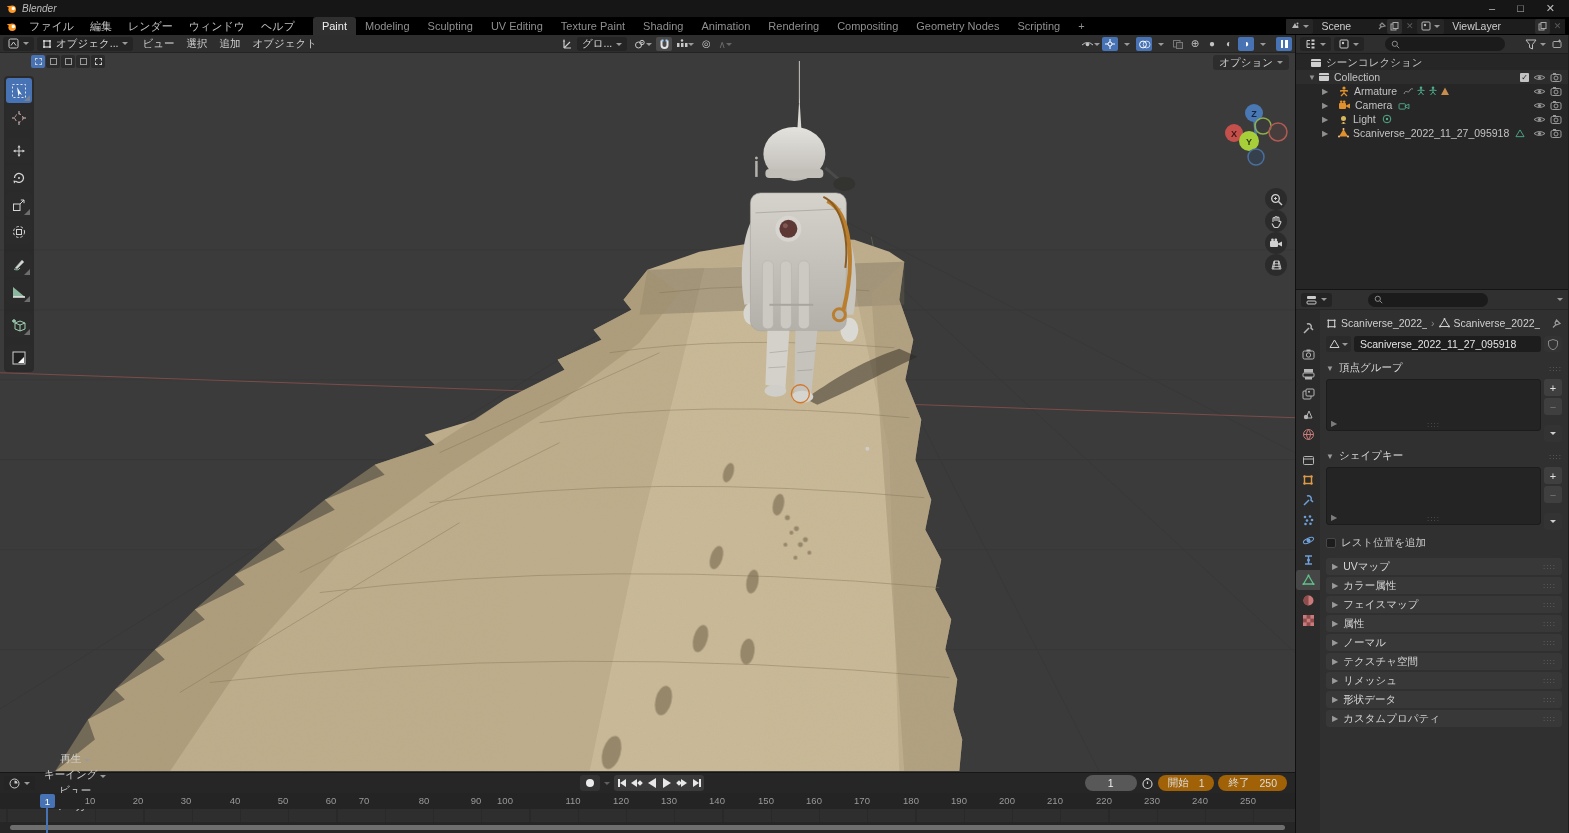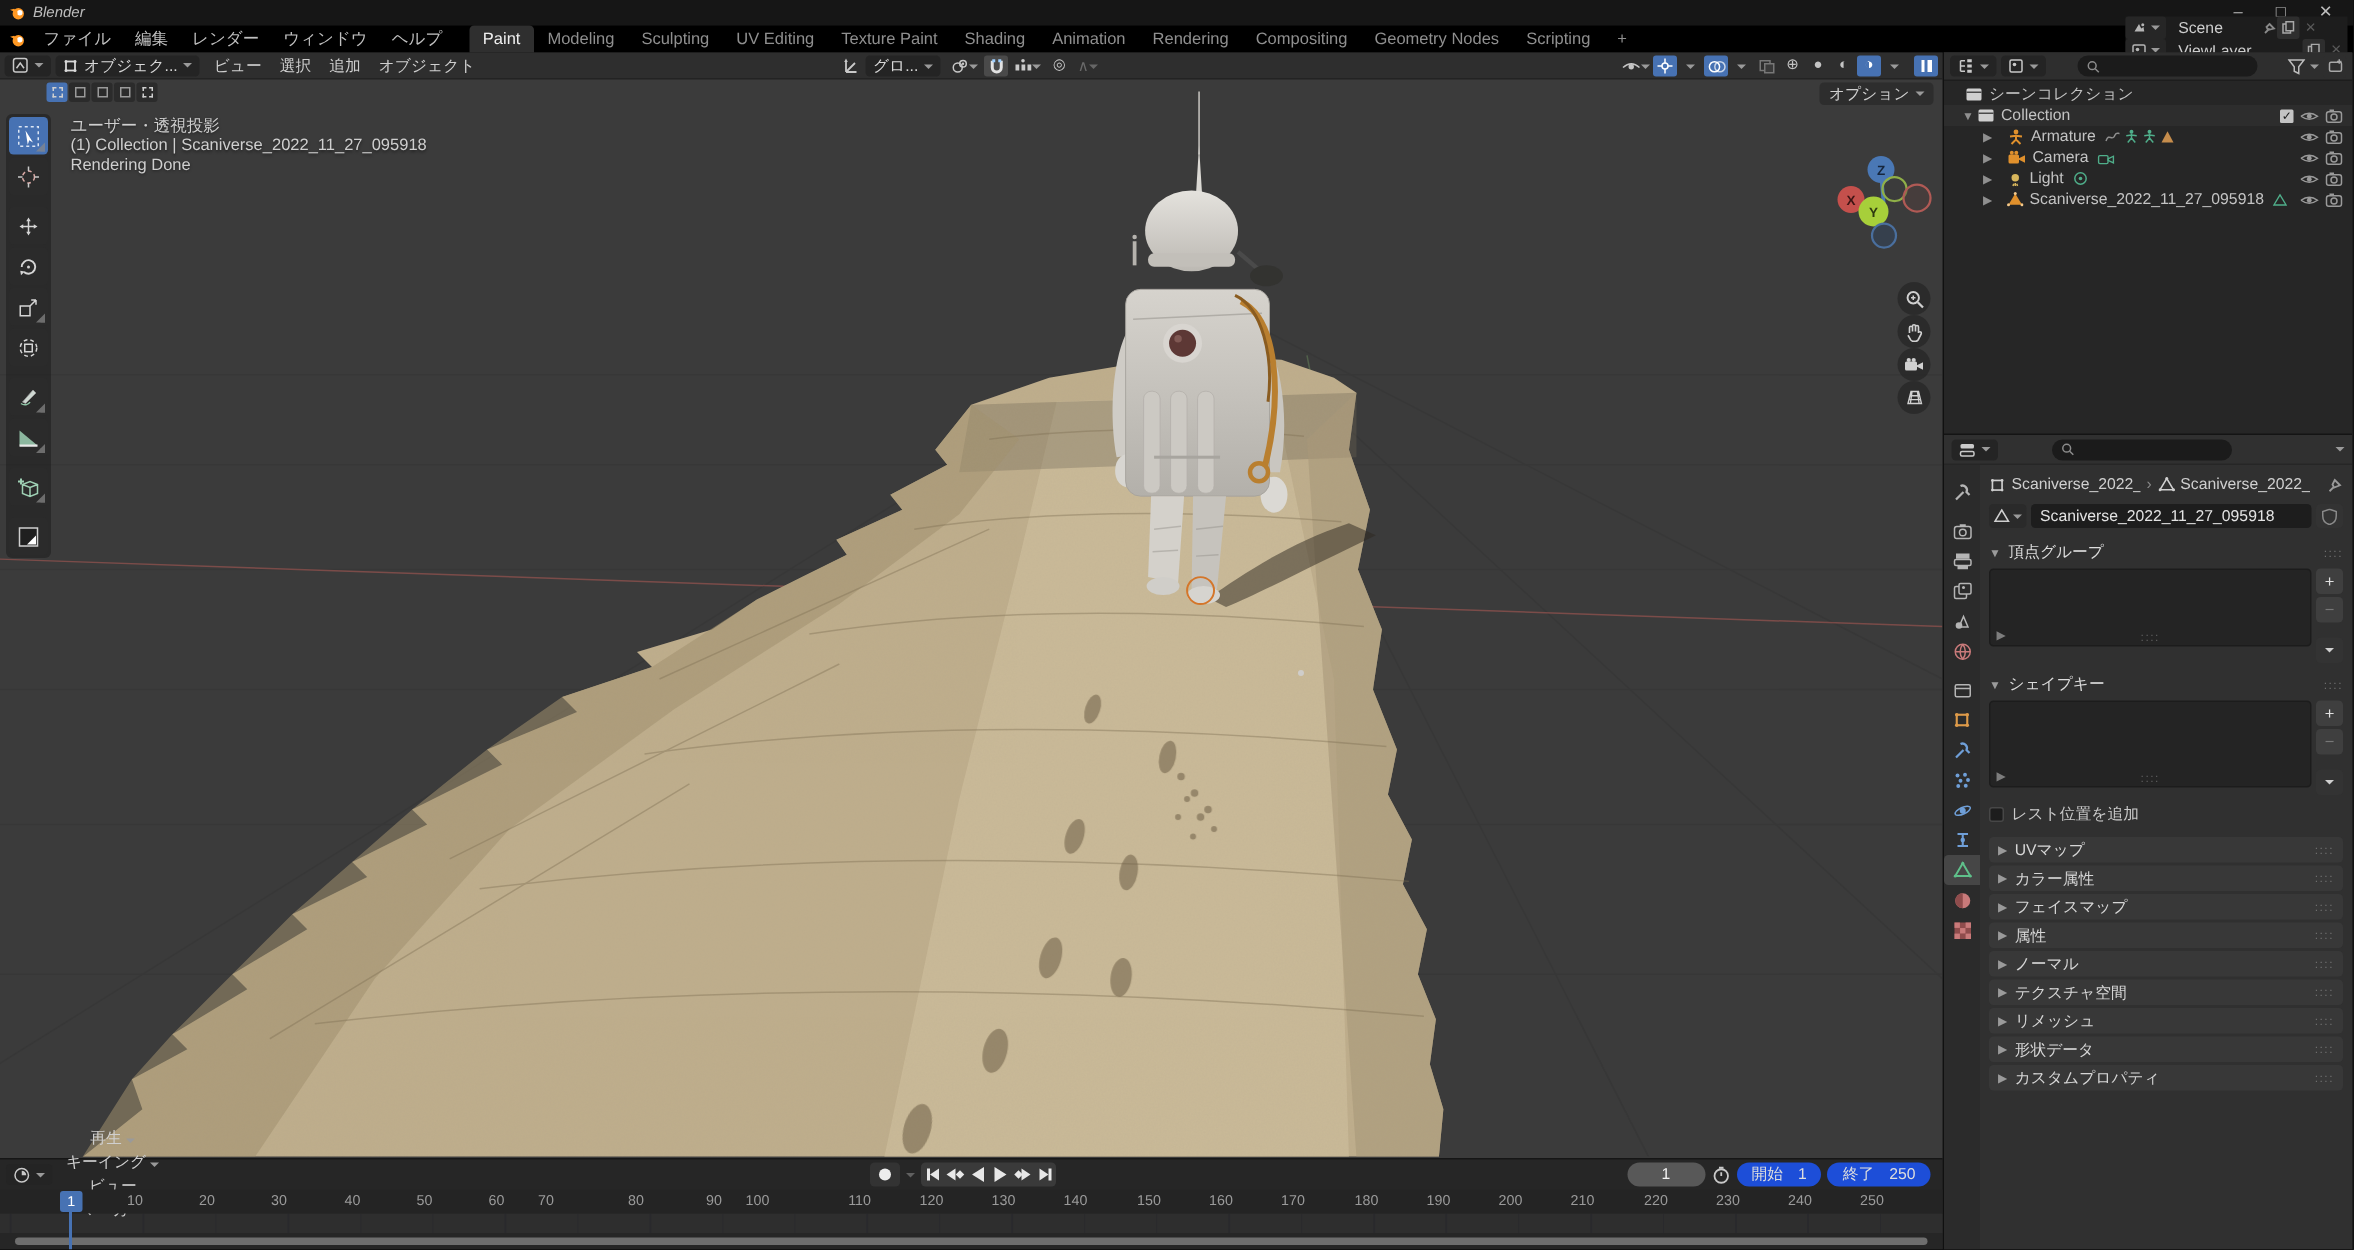--- a/index.html
+++ b/index.html
@@ -14,21 +14,21 @@
   .wctrl { margin-left:auto; display:flex; gap:22px; padding-right:8px; color:#bdbdbd; font-size:11px; }
   .wctrl span { cursor:default; line-height:15px; }
 
   
   .menubar { height:18px; background:#000000; display:flex; align-items:center; font-size:11px; }
   .menubar .blogo { margin:0 4px 0 6px; }
   .menu-item { padding:0 8px; color:#c0c0c0; height:18px; line-height:18px; }
   .tabs { display:flex; margin-left:10px; height:18px; }
   .tab { padding:0 9px; line-height:18px; color:#8f8f8f; }
   .tab.active { background:#2f2f2f; color:#efefef; border-radius:3px 3px 0 0; }
-  .topbar-right { margin-left:auto; display:flex; gap:0; padding-right:4px;flex-direction:column; }
+  .topbar-right { margin-left:auto; display:flex; gap:0; padding-right:4px; }
   .id-block { display:flex; align-items:center; background:#1d1d1d; height:15px; font-size:10.5px; color:#cdcdcd; }
   .id-block .field { background:#262626; border-radius:2px; height:15px; display:flex; align-items:center; padding:0 4px; gap:3px; }
   .mini-btn { width:15px; height:15px; background:#2e2e2e; border-radius:2px; display:flex; align-items:center; justify-content:center; color:#a8a8a8; font-size:9px; }
   .mini-btn.dim { color:#5a5a5a; background:transparent; }
 
   
   .main { display:flex; height:798px; }
   .left-col { width:1296px; display:flex; flex-direction:column; border-right:1px solid #101010; }
   .right-col { width:272px; display:flex; flex-direction:column; background:#262626; }
 
@@ -76,21 +76,21 @@
   .rec-btn { width:20px; height:16px; background:#333; border-radius:3px; display:flex; align-items:center; justify-content:center; }
   .rec-btn i { width:8px; height:8px; background:#ededed; border-radius:50%; display:block; }
   .pgroup { display:flex; background:#3a3a3a; border-radius:3px; height:16px; align-items:center; }
   .pbtn { width:15px; height:16px; display:flex; align-items:center; justify-content:center; }
   .tri-r { width:0; height:0; border-top:4px solid transparent; border-bottom:4px solid transparent; border-left:6px solid #e8e8e8; }
   .tri-l { width:0; height:0; border-top:4px solid transparent; border-bottom:4px solid transparent; border-right:6px solid #e8e8e8; }
   .bar-v { width:2px; height:8px; background:#e8e8e8; }
   .kdiam { width:4px; height:4px; background:#e8e8e8; transform:rotate(45deg); margin-left:1px; }
   .tl-right { position:absolute; right:8px; top:2px; display:flex; align-items:center; gap:4px; font-size:10.5px; }
   .frame-field { width:52px; height:16px; background:#585858; border-radius:8px; color:#f2f2f2; display:flex; align-items:center; justify-content:center; }
-  .range-pill { height:16px; background:#1d4ed8; border-radius:8px; color:#ddd; display:flex; align-items:center; padding:0 10px; gap:10px; }
+  .range-pill { height:16px; background:#a16207; border-radius:8px; color:#ddd; display:flex; align-items:center; padding:0 10px; gap:10px; }
   .tl-ruler { height:16px; background:#242424; position:relative; font-size:9.5px; color:#9a9a9a; }
   .tick { position:absolute; top:2px; transform:translateX(-50%); }
   .tl-track { height:14px; background:#2e2e2e;
       background-image:repeating-linear-gradient(90deg,#29292c 0 1px,transparent 1px 48.25px);
       background-position:47px 0; }
   .playhead-label { position:absolute; left:40px; top:1px; width:15px; height:14px; background:#4772b3; border-radius:2px; color:#fff; font-size:9.5px; display:flex; align-items:center; justify-content:center; z-index:2; }
   .playhead-line { position:absolute; left:46px; top:15px; width:2px; height:29px; background:#4772b3; z-index:2; }
   .tl-scroll { height:11px; position:relative; background:#262626; }
   .tl-scroll .bar { position:absolute; left:10px; right:10px; top:3px; height:5px; background:#6e6e6e; border-radius:3px; }
 
@@ -549,25 +549,20 @@
             <span class="sub"></span>
           </div>
           <div class="tool gap">
             <svg width="16" height="16" viewBox="0 0 16 16">
                 <rect x="2" y="2" width="12" height="12" fill="#1f1f1f" stroke="#cfcfcf"></rect>
                 <path d="M13 13 L7 13 L13 7 Z" fill="#fff"></path>
               </svg>
           </div>
         </div>
 
-        <div class="vp-overlay">
-          <div>ユーザー・透視投影</div>
-          <div>(1) Collection | Scaniverse_2022_11_27_095918</div>
-          <div>Rendering Done</div>
-        </div>
 
         <svg class="nav-float" style="height:95px;" viewBox="0 0 70 95">
           <line x1="37" y1="57" x2="35" y2="34" stroke="#4a78b5" stroke-width="2.5"></line>
           <line x1="37" y1="57" x2="17" y2="52" stroke="#b04f4b" stroke-width="2.5"></line>
           <circle cx="35" cy="32" r="9" fill="#4a78b5"></circle>
             <text x="35" y="35.5" font-size="9" fill="#16263d" text-anchor="middle" font-weight="bold">Z</text>
           <circle cx="15" cy="52" r="9" fill="#c4504c"></circle>
             <text x="15" y="55.5" font-size="9" fill="#3d1414" text-anchor="middle" font-weight="bold">X</text>
           <circle cx="30" cy="60" r="10" fill="#a7cf3a"></circle>
             <text x="30" y="63.5" font-size="9" fill="#2e3a10" text-anchor="middle" font-weight="bold">Y</text>

